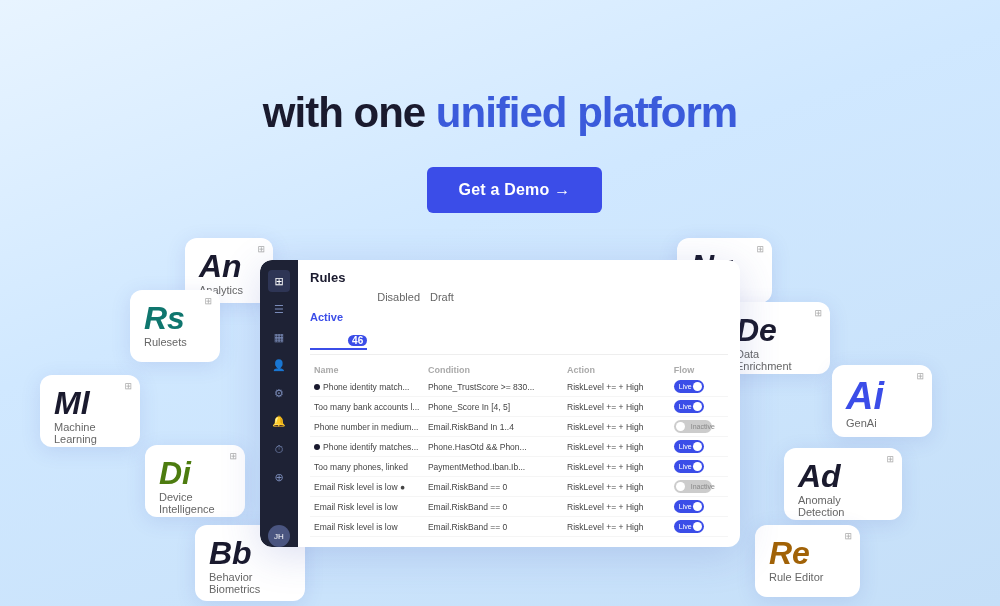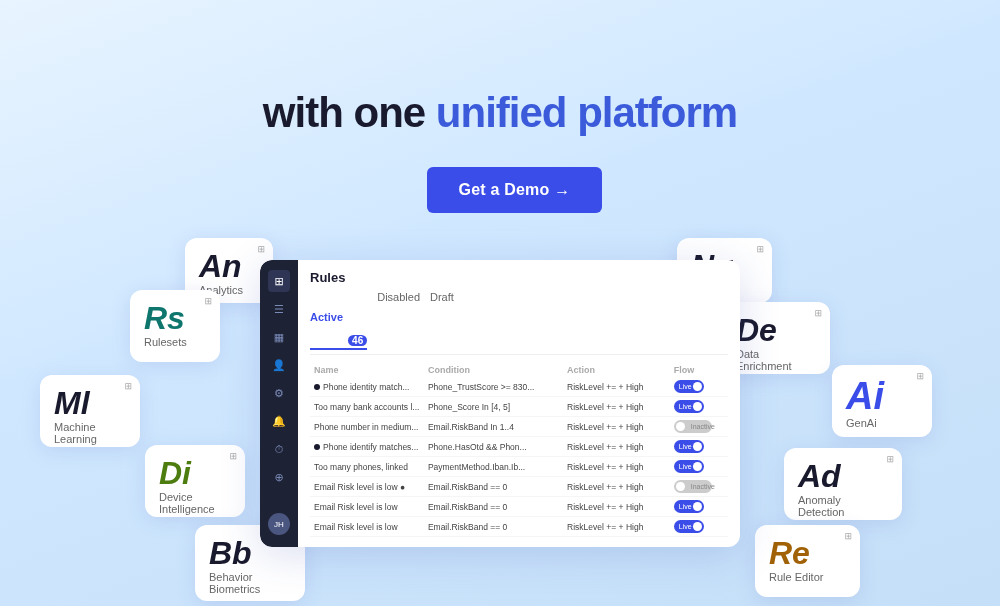--- a/index.html
+++ b/index.html
@@ -161,21 +161,21 @@
       color: #7a8bb8;
       font-size: 11px;
       border-radius: 4px;
     }
     .sidebar-icon.active-sidebar {
       background: #2e3555;
       color: #fff;
     }
     .sidebar-avatar {
       position: absolute;
-      bottom: 12px;
+      bottom: 0;
       width: 22px;
       height: 22px;
       background: #4a5580;
       border-radius: 50%;
       font-size: 8px;
       color: #fff;
       display: flex;
       align-items: center;
       justify-content: center;
       font-weight: 400;

